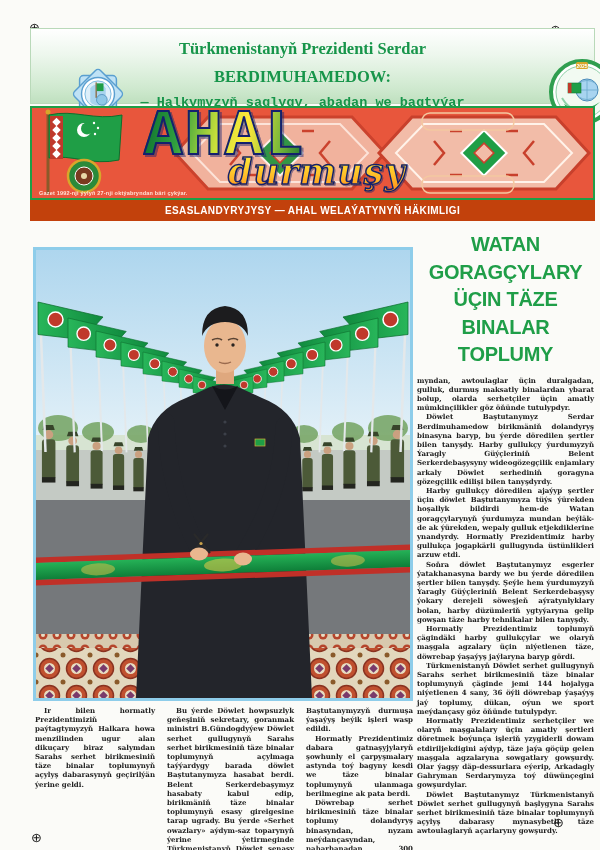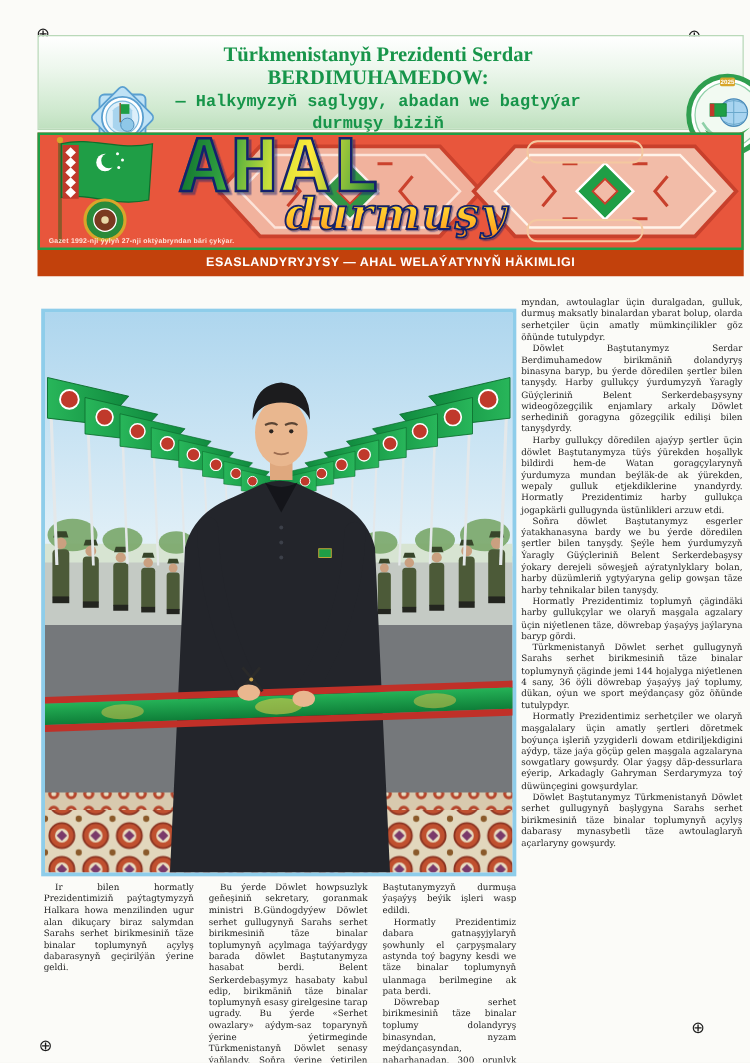--- a/index.html
+++ b/index.html
@@ -7,21 +7,21 @@
   .page{position:relative;width:600px;height:850px;background:#fbfbf8;}
 
   .crop{position:absolute;font-family:"DejaVu Sans",sans-serif;font-size:13px;color:#1a1a1a;line-height:1;}
 
   
   .banner{position:absolute;left:30px;top:28px;width:565px;height:76px;
     background:linear-gradient(180deg,#ffffff 0%,#edf7ed 35%,#cfe9cf 80%,#bfe0bf 100%);
     border:1px solid #b9d9b9;box-sizing:border-box;}
   .banner-text{position:absolute;left:78px;right:98px;top:6px;text-align:center;color:#17954a;
     font-family:"Liberation Serif",serif;font-weight:bold;}
-  .bq1{font-size:16.5px;line-height:18px;}
+  .bq1{font-size:16.5px;line-height:28px;}
   .bq2{font-size:13.5px;line-height:17px;margin-top:3px;font-family:Liberation Mono, monospace;}
   .bq3{font-size:13.5px;line-height:17px;}
   .emblem-left{position:absolute;left:36px;top:34px;width:62px;height:62px;}
   .emblem-right{position:absolute;left:517px;top:29px;width:68px;height:68px;}
 
   
   .masthead{position:absolute;left:30px;top:106px;width:565px;height:94px;
     background:#e8563c;border:2px solid #1f9e46;box-sizing:border-box;overflow:hidden;}
   .mh-orn{position:absolute;left:0;top:0;width:561px;height:90px;}
   .mh-title{position:absolute;left:112px;top:-6px;font-family:Liberation Mono, monospace;font-weight:bold;
@@ -44,21 +44,21 @@
 
   
   .photo{position:absolute;left:33px;top:247px;width:380px;height:454px;border:3px solid #8ecdea;box-sizing:border-box;background:#cfe4f2;}
   .photo svg{display:block;}
 
   
   .rightcol{position:absolute;left:417px;top:231px;width:177px;}
   .headline{text-align:center;color:#1f9e48;font-weight:800;font-size:20px;line-height:27.5px;letter-spacing:-0.3px;}
   .body-text{font-family:"DejaVu Serif",serif;font-size:7px;line-height:9.2px;color:#222;text-align:justify;}
   .rightcol .body-text{margin-top:7px;}
-  .body-text p{margin:0;text-indent:9px;}
+  .body-text p{margin:0;text-indent:9px;font-weight:bold;}
   .cont p:first-child{text-indent:0;}
 
   
   .bottom{position:absolute;left:35px;top:706px;width:378px;display:grid;grid-template-columns:120px 127px 107px;column-gap:12px;}
 </style>
 </head>
 <body>
 
 <div class="page">
 
@@ -283,20 +283,26 @@
         <line x1="158" y1="284" x2="174" y2="303" stroke="#2a2a2a" stroke-width="2.2"></line>
         <line x1="172" y1="284" x2="156" y2="303" stroke="#2a2a2a" stroke-width="2.2"></line>
         <circle cx="165" cy="293.5" r="1.6" fill="#caa24a"></circle>
       </g>
       <ellipse cx="163" cy="304" rx="9" ry="6.5" fill="#e9b78f"></ellipse>
       <ellipse cx="207" cy="309" rx="9" ry="6.5" fill="#e9b78f"></ellipse>
     </svg>
   </div>
 
   <div class="rightcol">
+    <div class="headline">
+        <div>WATAN</div>
+        <div>GORAGÇYLARY</div>
+        <div>ÜÇIN TÄZE</div>
+        <div>BINALAR TOPLUMY</div>
+      </div>
     <div class="body-text cont">
         <p>myndan, awtoulaglar üçin duralgadan, gulluk, durmuş maksatly binalardan ybarat bolup, olarda serhetçiler üçin amatly mümkinçilikler göz öňünde tutulypdyr.</p>
         <p>Döwlet Baştutanymyz Serdar Berdimuhamedow birikmäniň dolandyryş binasyna baryp, bu ýerde döredilen şertler bilen tanyşdy. Harby gullukçy ýurdumyzyň Ýaragly Güýçleriniň Belent Serkerdebaşysyny wideogözegçilik enjamlary arkaly Döwlet serhediniň goragyna gözegçilik edilişi bilen tanyşdyrdy.</p>
         <p>Harby gullukçy döredilen ajaýyp şertler üçin döwlet Baştutanymyza tüýs ýürekden hoşallyk bildirdi hem-de Watan goragçylarynyň ýurdumyza mundan beýläk-de ak ýürekden, wepaly gulluk etjekdiklerine ynandyrdy. Hormatly Prezidentimiz harby gullukça jogapkärli gullugynda üstünlikleri arzuw etdi.</p>
         <p>Soňra döwlet Baştutanymyz esgerler ýatakhanasyna bardy we bu ýerde döredilen şertler bilen tanyşdy. Şeýle hem ýurdumyzyň Ýaragly Güýçleriniň Belent Serkerdebaşysy ýokary derejeli söweşjeň aýratynlyklary bolan, harby düzümleriň ygtyýaryna gelip gowşan täze harby tehnikalar bilen tanyşdy.</p>
         <p>Hormatly Prezidentimiz toplumyň çägindäki harby gullukçylar we olaryň maşgala agzalary üçin niýetlenen täze, döwrebap ýaşaýyş jaýlaryna baryp gördi.</p>
         <p>Türkmenistanyň Döwlet serhet gullugynyň Sarahs serhet birikmesiniň täze binalar toplumynyň çäginde jemi 144 hojalyga niýetlenen 4 sany, 36 öýli döwrebap ýaşaýyş jaý toplumy, dükan, oýun we sport meýdançasy göz öňünde tutulypdyr.</p>
         <p>Hormatly Prezidentimiz serhetçiler we olaryň maşgalalary üçin amatly şertleri döretmek boýunça işleriň yzygiderli dowam etdiriljekdigini aýdyp, täze jaýa göçüp gelen maşgala agzalaryna sowgatlary gowşurdy. Olar ýagşy däp-dessurlara eýerip, Arkadagly Gahryman Serdarymyza toý düwünçegini gowşurdylar.</p>
         <p>Döwlet Baştutanymyz Türkmenistanyň Döwlet serhet gullugynyň başlygyna Sarahs serhet birikmesiniň täze binalar toplumynyň açylyş dabarasy mynasybetli täze awtoulaglaryň açarlaryny gowşurdy.</p>
       </div>

